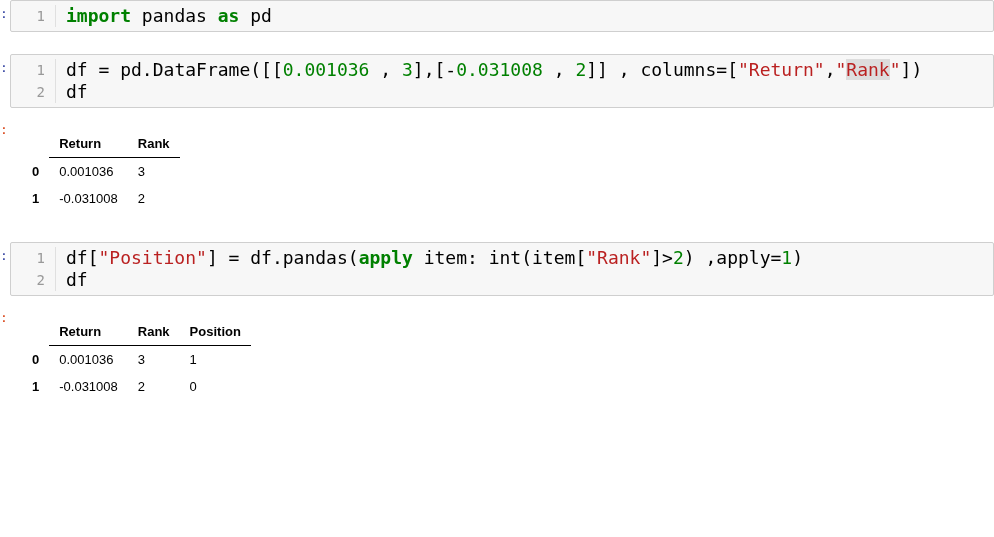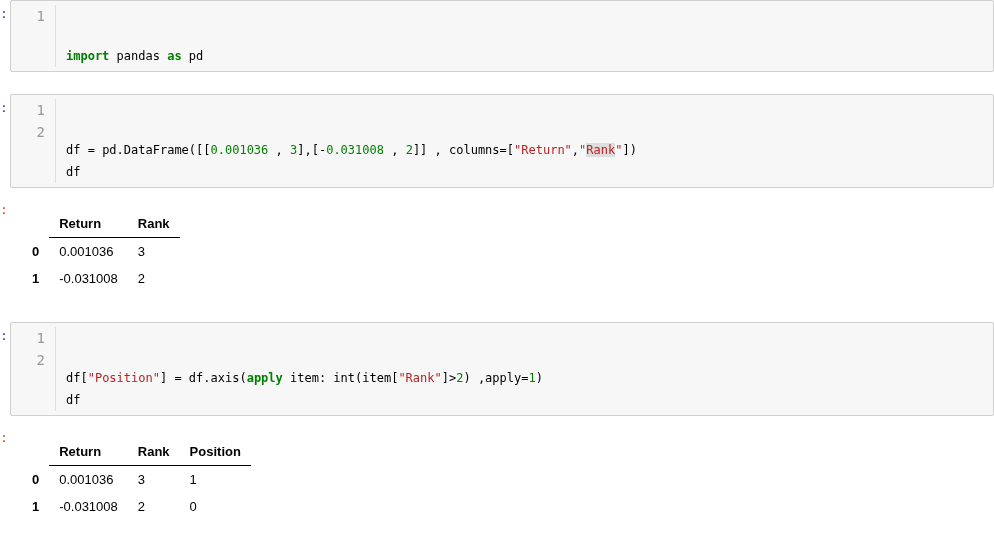--- a/index.html
+++ b/index.html
@@ -43,25 +43,24 @@
       font-size: 14px;
       line-height: 22px;
       user-select: none;
       border-right: 1px solid #e0e0e0;
       background: #f7f7f7;
     }
     .code-content {
       flex: 1;
       padding-left: 10px;
       font-family: "Menlo", "Consolas", monospace;
-      font-size: 12px;
+      font-size: 18px;
       line-height: 22px;
       white-space: pre;
       color: #000;
-      margin-top: 40px;
     }
     .kw { color: #008000; font-weight: bold; }
     .str { color: #BA2121; }
     .num { color: #008000; }
     .highlight { background: #ddd; }
     .output-area {
       flex: 1;
       padding: 8px 0 8px 12px;
     }
     table.dataframe {
@@ -133,21 +132,21 @@
       </table>
   </div>
 </div>
 
 <div class="spacer"></div>
 
 <div class="cell-row">
   <div class="prompt">:</div>
   <div class="code-cell">
     <div class="gutter" id="gutter3">1<br>2</div>
-    <div class="code-content" id="code3"><span>df[</span><span class="str">"Position"</span><span>] </span><span>=</span><span> df.axis(</span><span class="kw">apply</span><span> item: int(item[</span><span class="str">"Rank"</span><span>]</span><span>&gt;</span><span class="num">2</span><span>) ,apply</span><span>=</span><span class="num">1</span><span>)</span>
+    <div class="code-content" id="code3"><span>df[</span><span class="str">"Position"</span><span>] </span><span>=</span><span> df.pandas(</span><span class="kw">apply</span><span> item: int(item[</span><span class="str">"Rank"</span><span>]</span><span>&gt;</span><span class="num">2</span><span>) ,apply</span><span>=</span><span class="num">1</span><span>)</span>
 <span>df</span></div>
   </div>
 </div>
 
 <div class="cell-row">
   <div class="prompt out">:</div>
   <div class="output-area">
     <table class="dataframe" id="table2">
         <thead>
           <tr>

